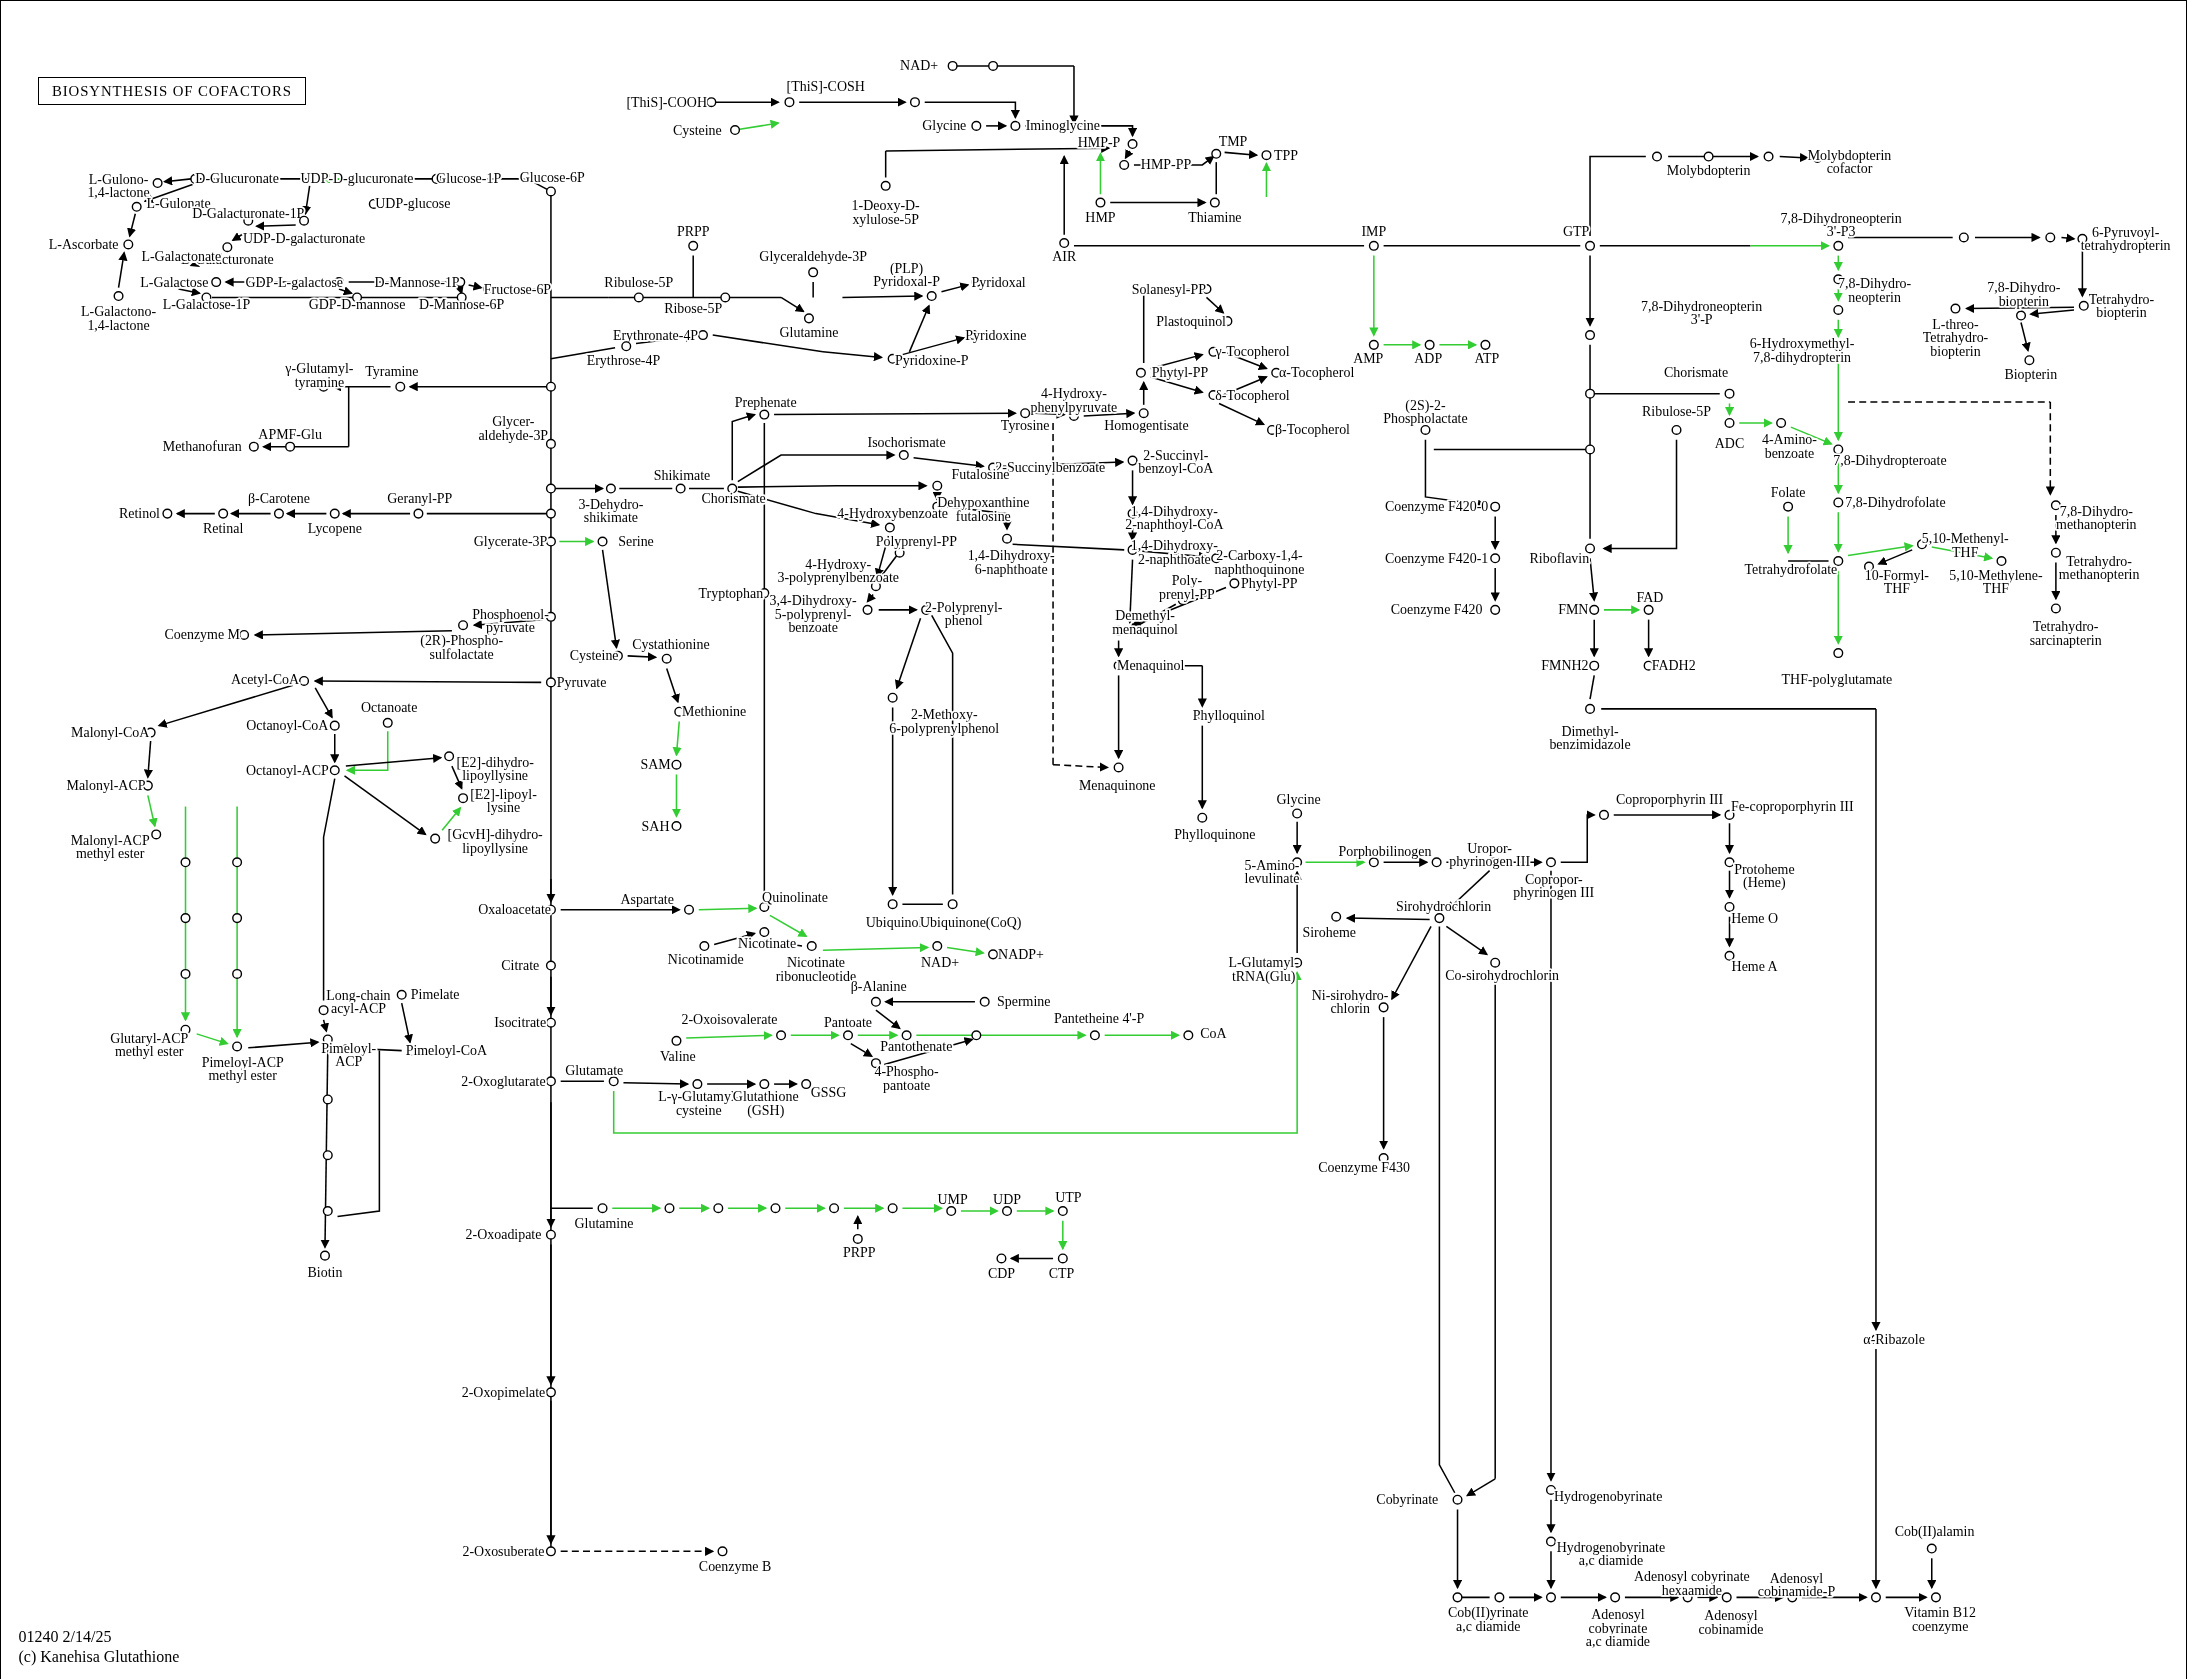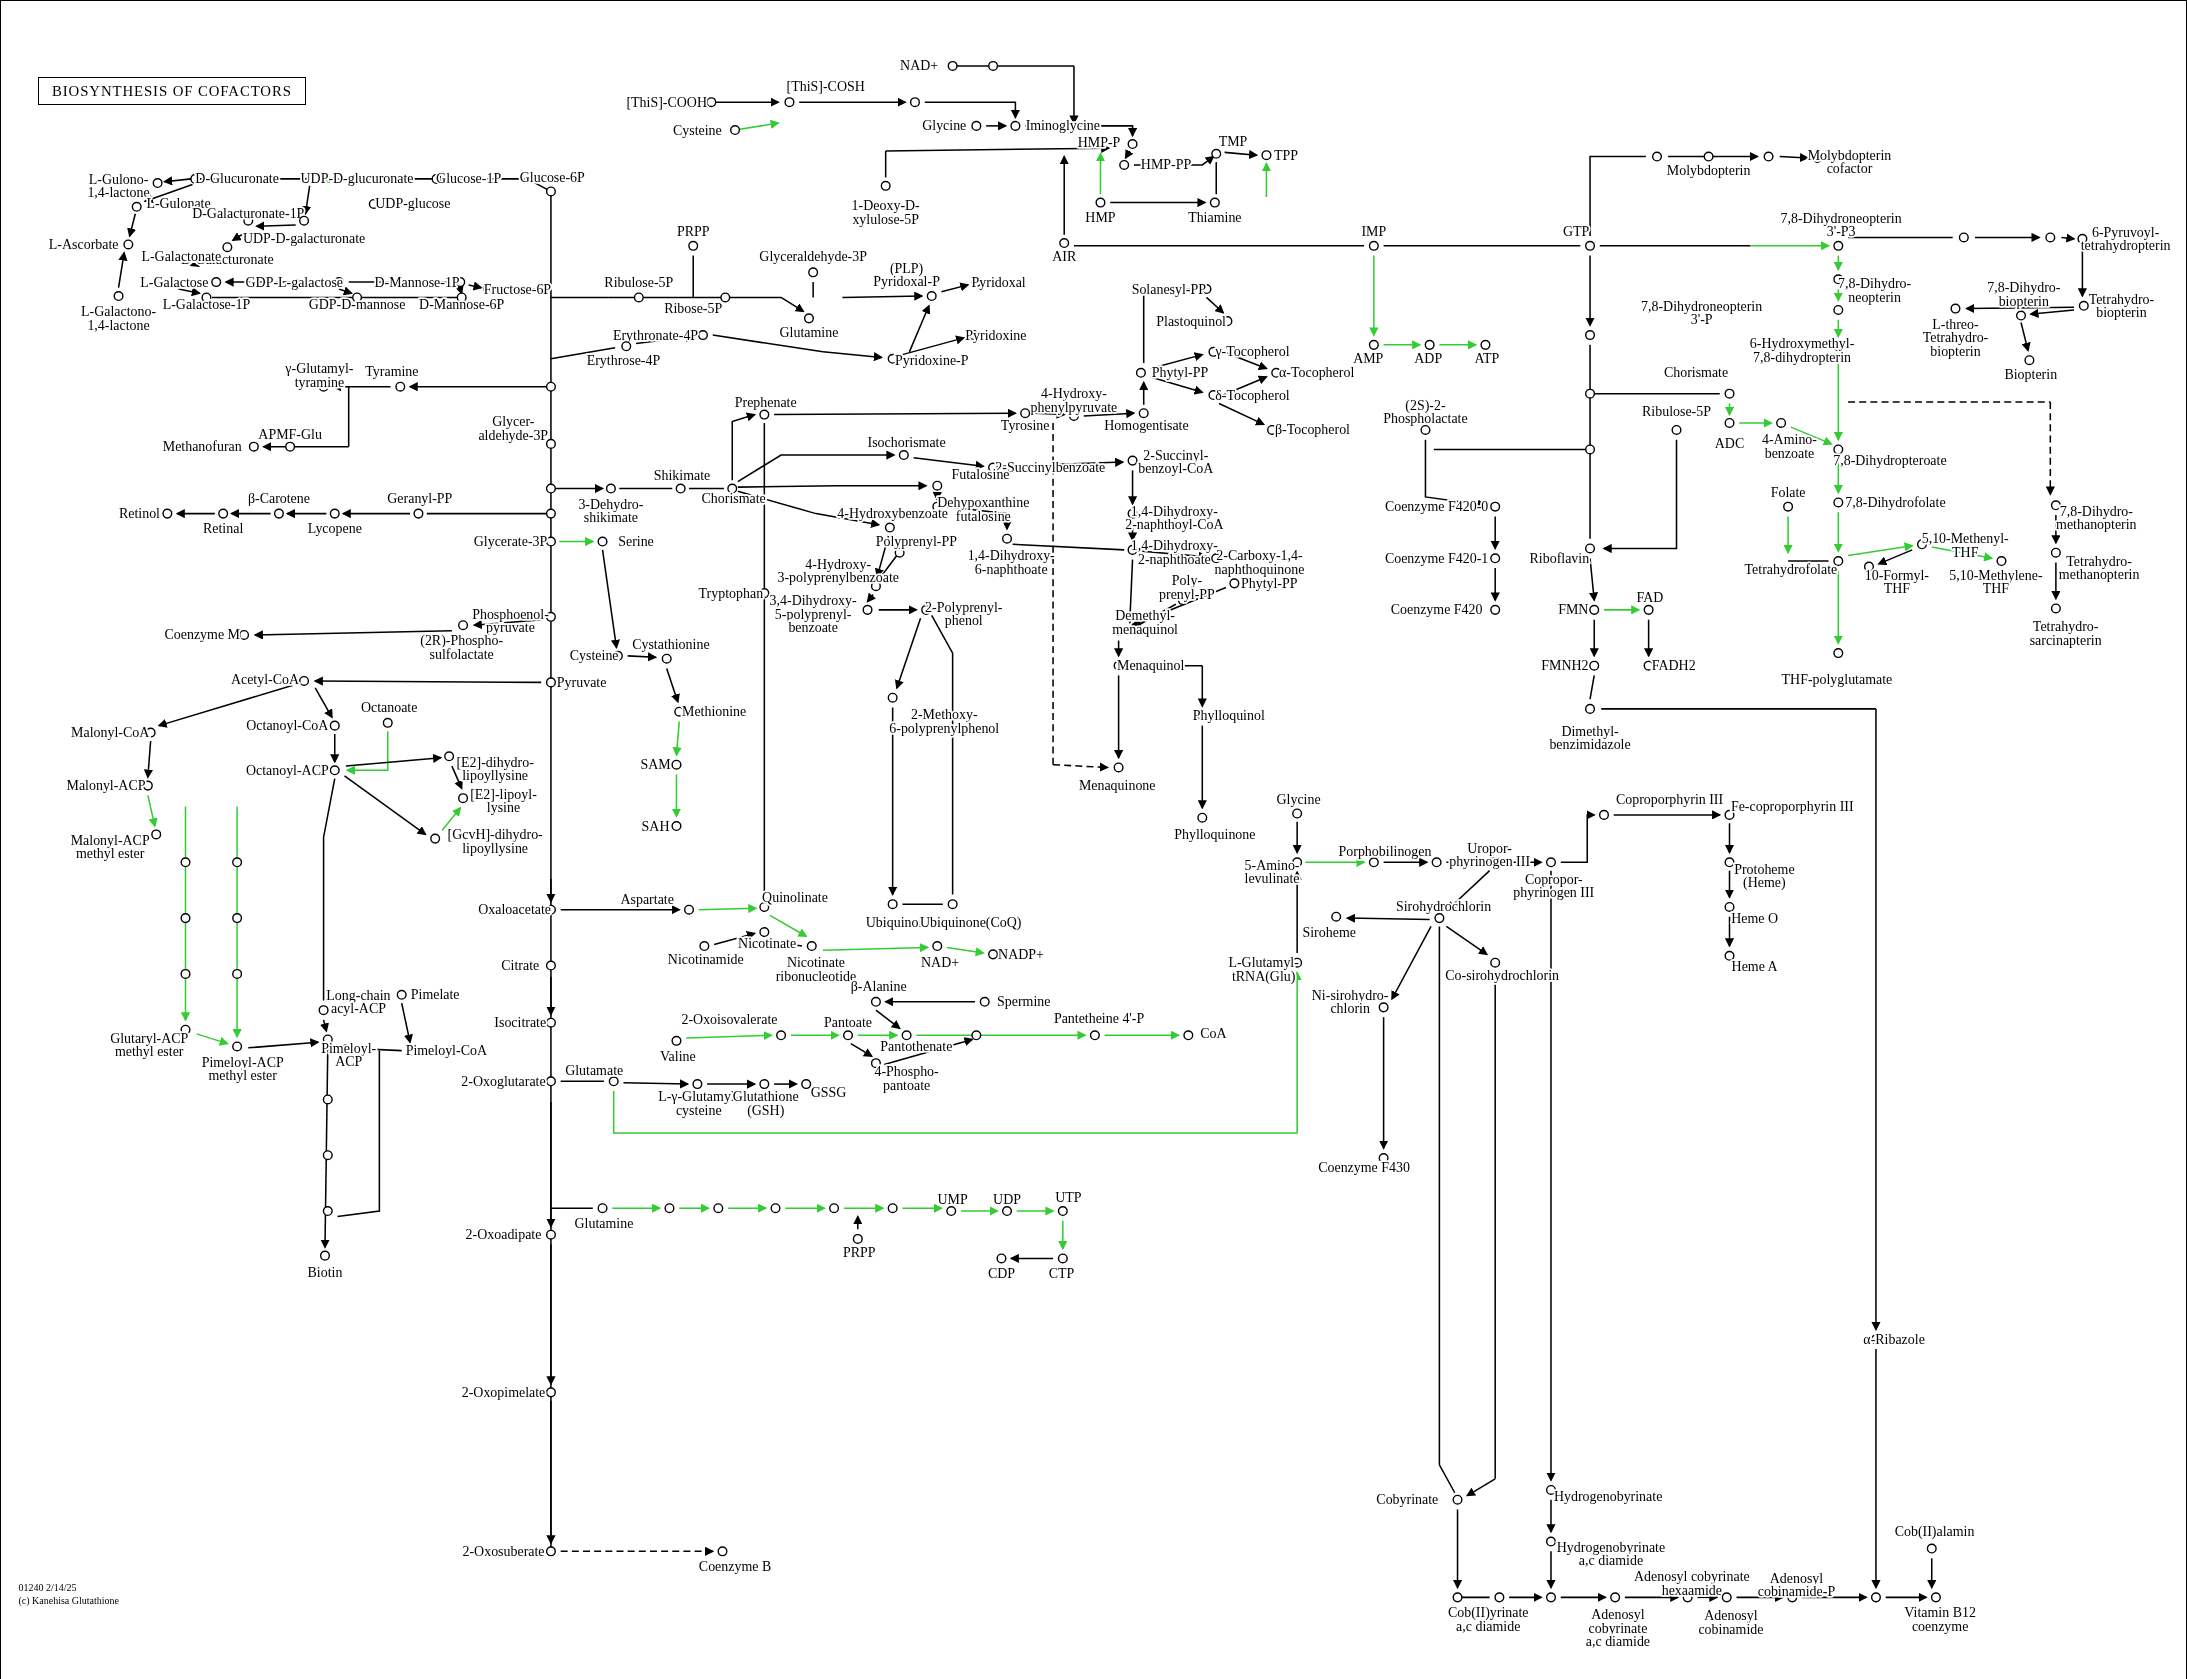--- a/index.html
+++ b/index.html
@@ -4,21 +4,21 @@
 <style>
   html,body{margin:0;padding:0;background:#fff;}
   body{width:2187px;height:1680px;position:relative;font-family:"Liberation Serif",serif;}
   #stage{position:absolute;left:0;top:0;width:2187px;height:1680px;}
   #pathway-svg{position:absolute;left:0;top:0;}
   #pathway-svg text{fill:#000;paint-order:stroke;stroke:#ffffff;stroke-width:2.6px;stroke-linejoin:round;
     font-family:"Liberation Serif",serif;}
   .frame{position:absolute;inset:0;border:0.9px solid #000;pointer-events:none;}
   .title-box{position:absolute;left:38px;top:33px;border:1.8px solid #000;background:#fff;
     padding:4.6px 13px;font-size:14.8px;letter-spacing:0.9px;white-space:nowrap;margin-top:44px;}
-  .footer{position:absolute;left:18.5px;top:1582px;font-size:10px;line-height:1.25;}
+  .footer{position:absolute;left:18.5px;top:1627px;font-size:16px;line-height:1.25;}
 </style>
 </head>
 <body>
 
 <div id="stage">
   <svg id="pathway-svg" width="2187" height="1680" viewBox="0 0 1568 1204" xmlns="http://www.w3.org/2000/svg">
       <defs>
         <marker id="ak" viewBox="0 0 6 6" refX="5" refY="3" markerWidth="6" markerHeight="6" orient="auto">
           <path d="M0,0 L6,3 L0,6 z" fill="#000000"></path>
         </marker>

